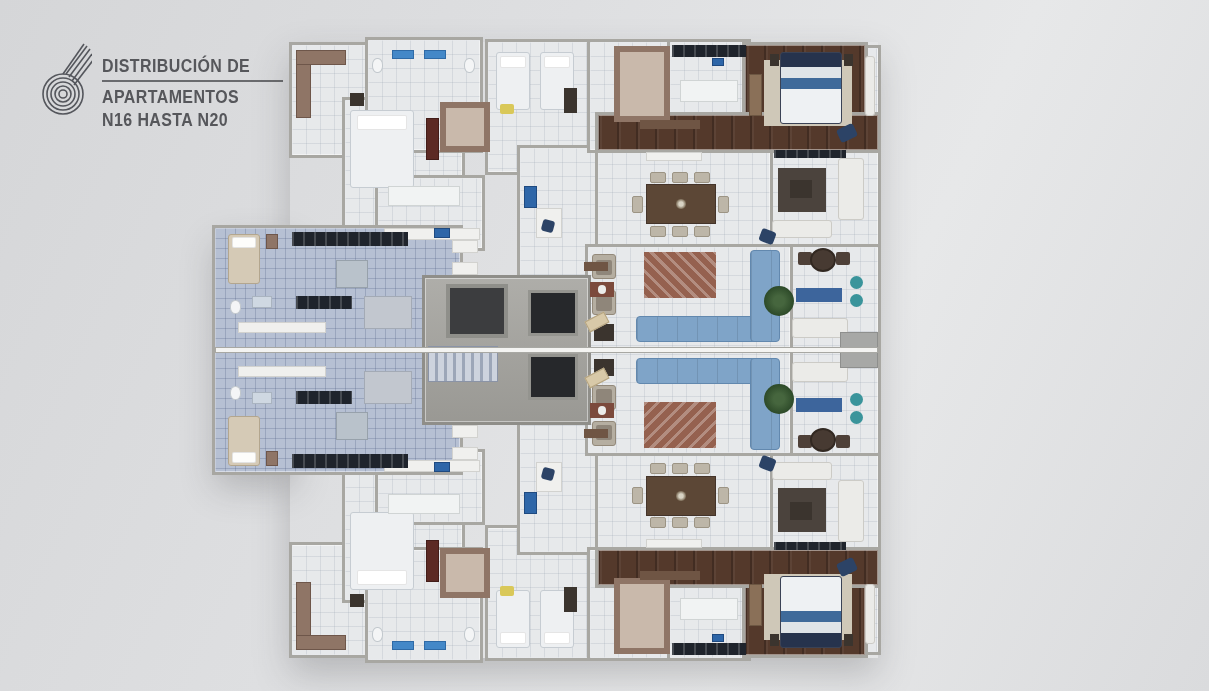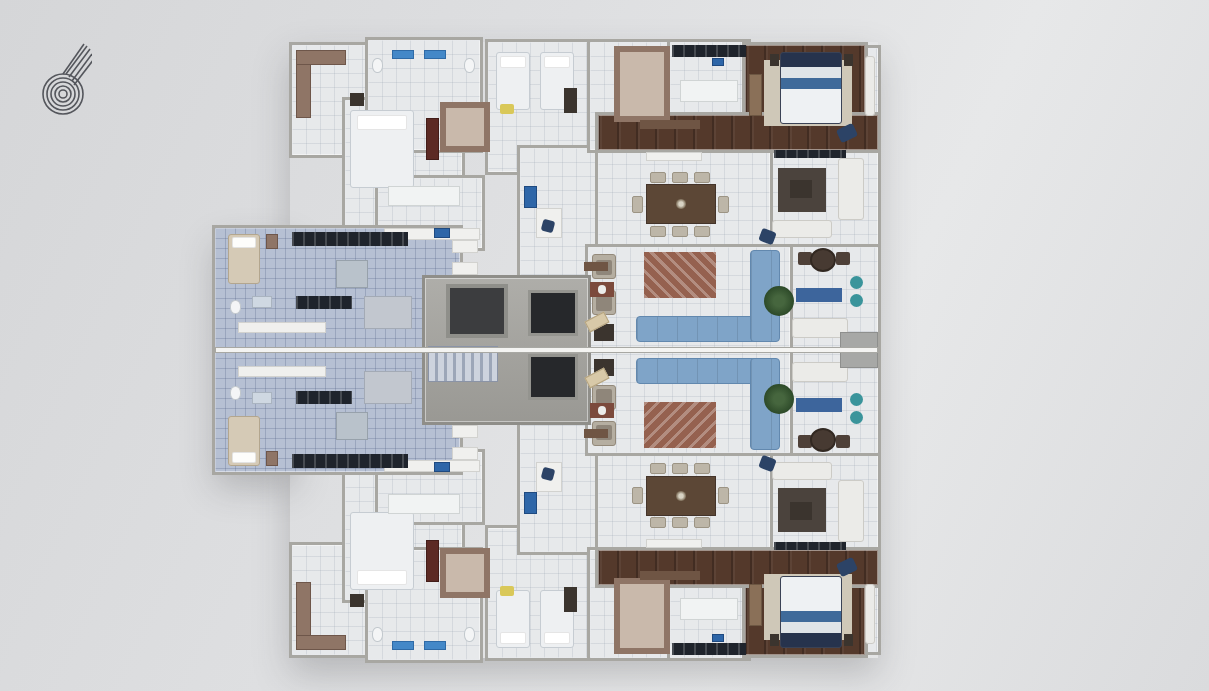--- a/index.html
+++ b/index.html
@@ -96,20 +96,26 @@
       <circle cx="23" cy="52" r="12"></circle>
       <circle cx="23" cy="52" r="16"></circle>
       <circle cx="23" cy="52" r="20"></circle>
       <path d="M26 32 L47 4"></path>
       <path d="M29 35 L50 7"></path>
       <path d="M32 39 L52 12"></path>
       <path d="M34 43 L54 17"></path>
       <path d="M23 32 L44 2"></path>
     </g>
   </svg>
+  <div class="logo-text">
+    <div class="logo-line">DISTRIBUCIÓN DE</div>
+    <div class="logo-rule"></div>
+    <div class="logo-line">APARTAMENTOS</div>
+    <div class="logo-line">N16 HASTA N20</div>
+  </div>
 </div>
 
 <div class="plan">
   <div class="underlay" style="left:290px;top:42px;width:588px;height:616px;"></div>
   <div class="underlay" style="left:215px;top:228px;width:80px;height:244px;"></div>
 <div class="zone f-tw" style="left: 292px; top: 45px; width: 170px; height: 110px;"></div>
     <div class="zone f-tw" style="left: 292px; top: 545px; width: 170px; height: 110px; transform: scaleY(-1);"></div>
     <div class="zone f-tw" style="left: 345px; top: 100px; width: 117px; height: 147px;"></div>
     <div class="zone f-tw" style="left: 345px; top: 453px; width: 117px; height: 147px; transform: scaleY(-1);"></div>
     <div class="zone f-tw" style="left: 368px; top: 40px; width: 112px; height: 110px;"></div>

